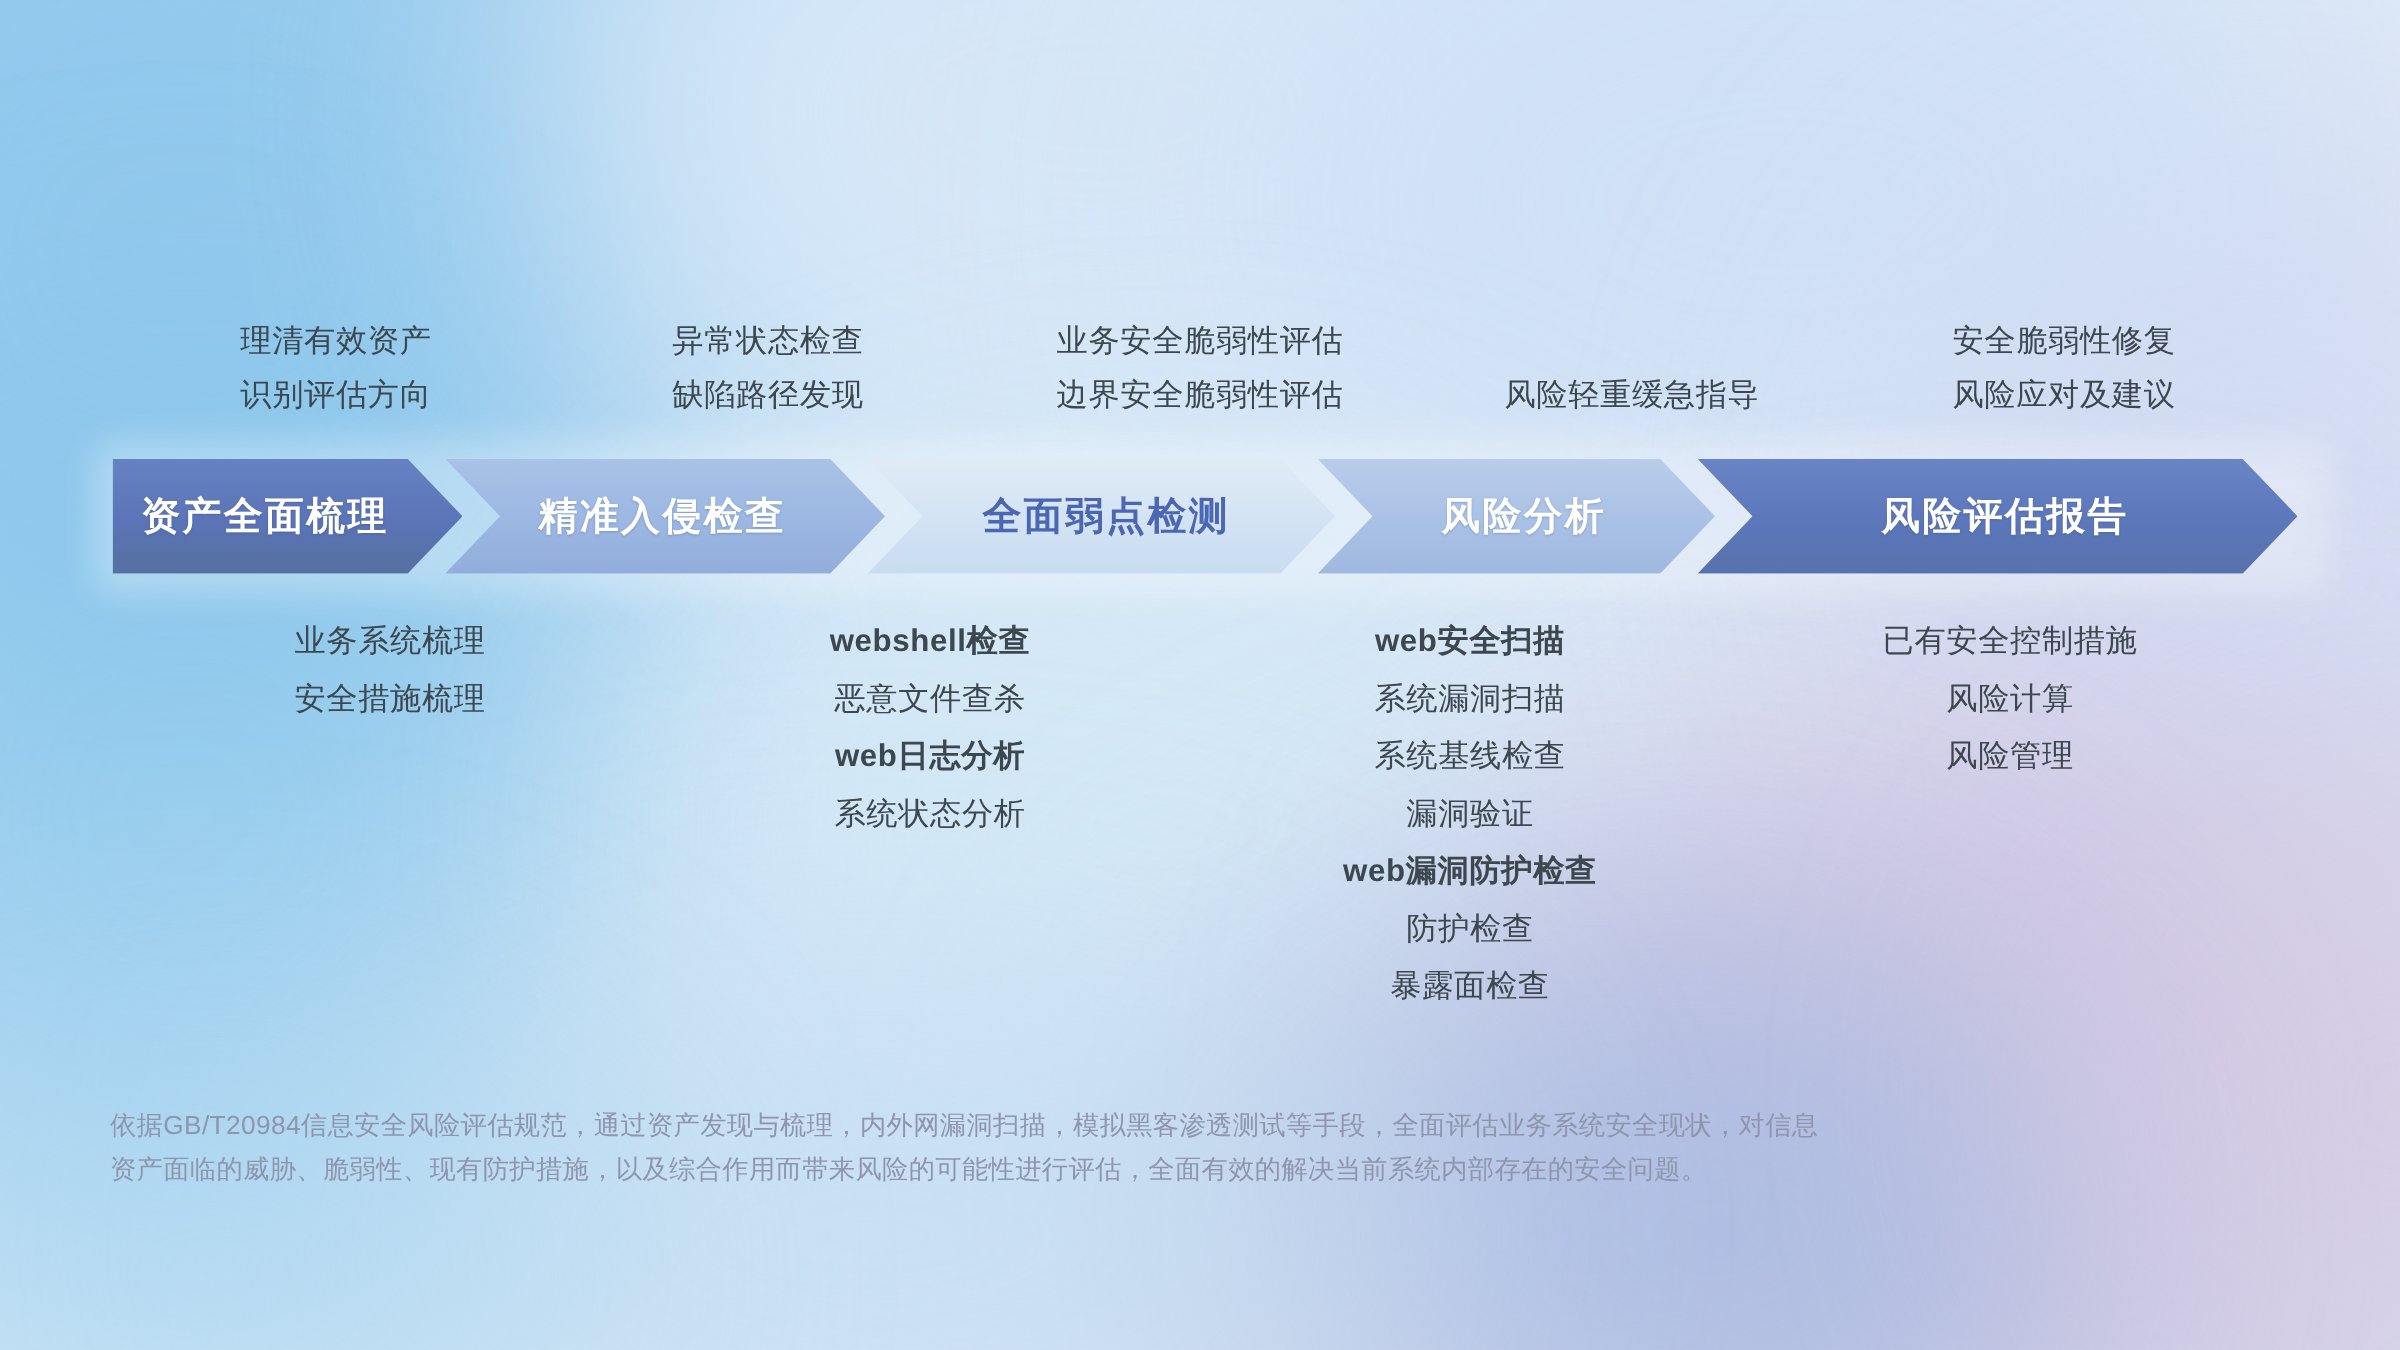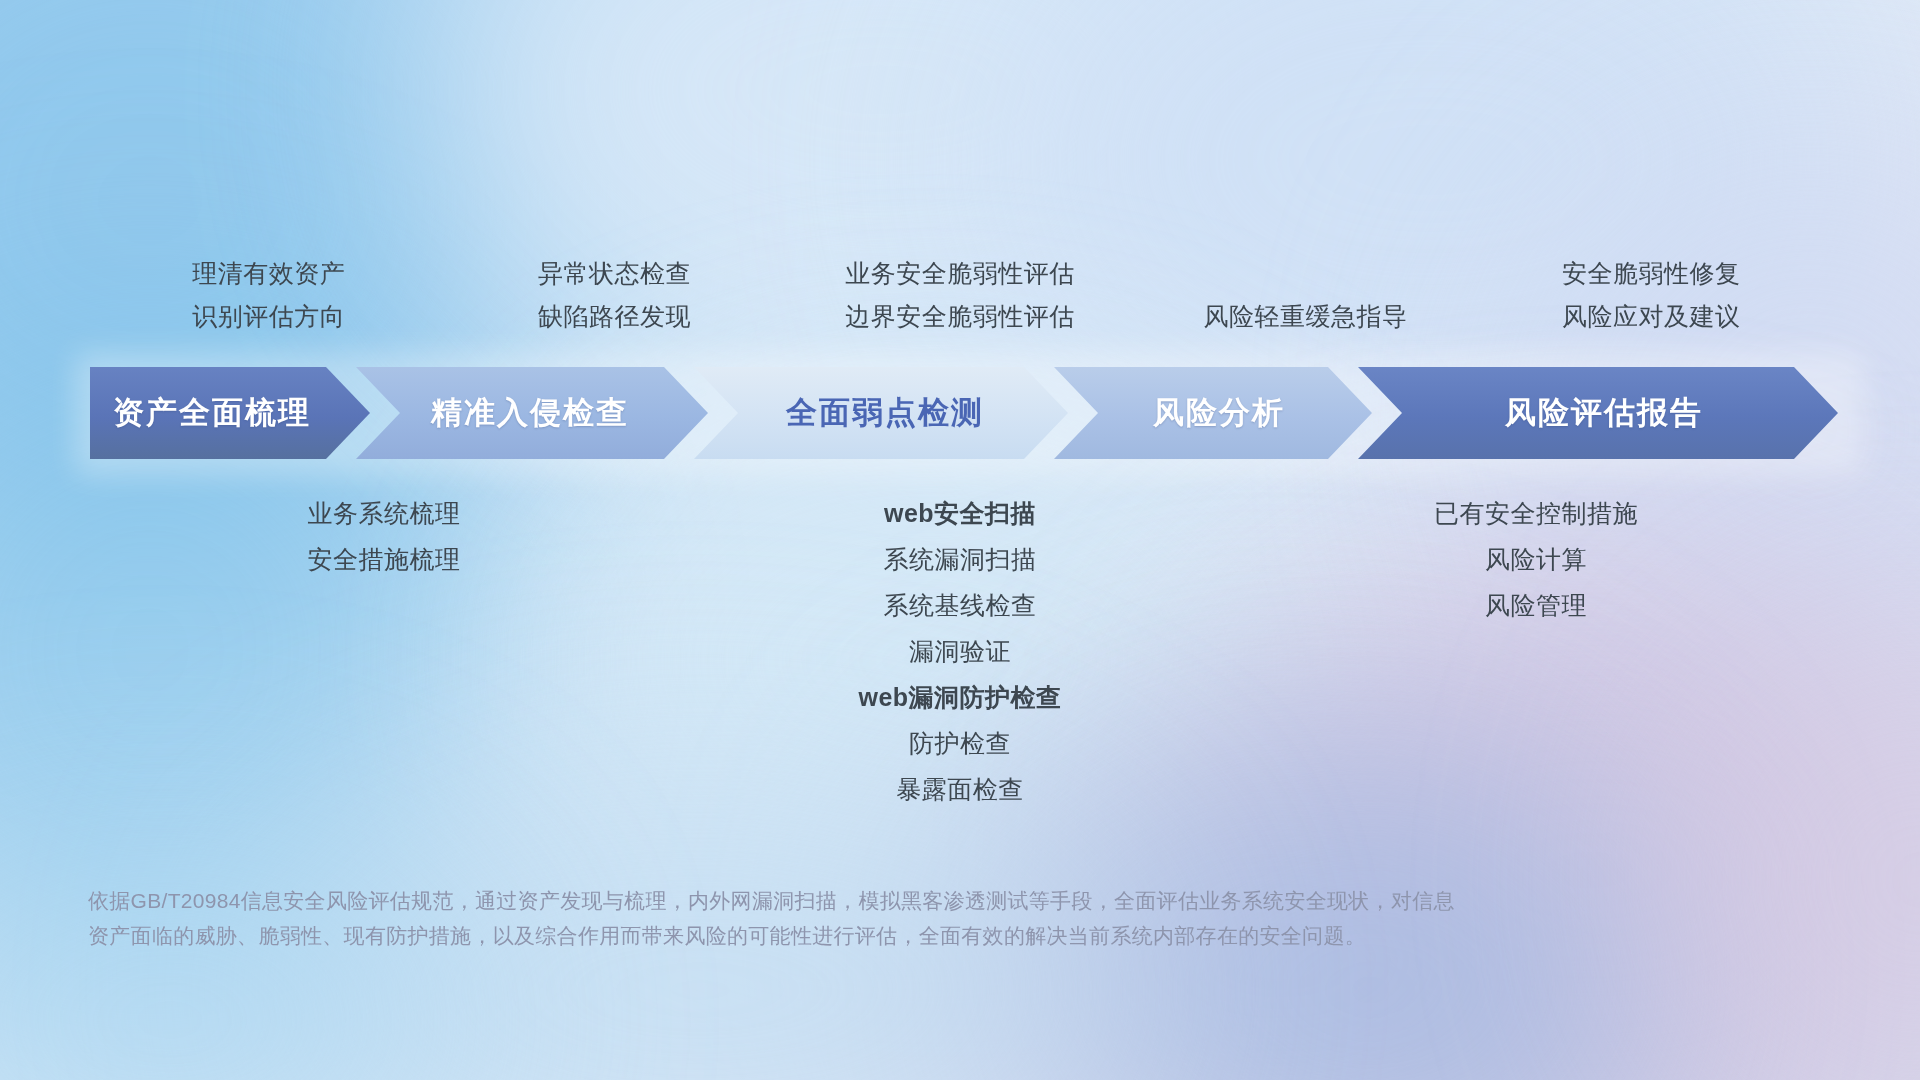--- a/index.html
+++ b/index.html
@@ -238,20 +238,26 @@
       </div>
     </div>
 
     <div class="list-row">
 
       <div class="list-col">
         <div class="list-item">业务系统梳理</div>
         <div class="list-item">安全措施梳理</div>
       </div>
 
+      <div class="list-col">
+        <div class="list-item strong-lead">webshell检查</div>
+        <div class="list-item">恶意文件查杀</div>
+        <div class="list-item strong-lead">web日志分析</div>
+        <div class="list-item">系统状态分析</div>
+      </div>
 
       <div class="list-col">
         <div class="list-item strong-lead">web安全扫描</div>
         <div class="list-item">系统漏洞扫描</div>
         <div class="list-item">系统基线检查</div>
         <div class="list-item">漏洞验证</div>
         <div class="list-item strong-lead">web漏洞防护检查</div>
         <div class="list-item">防护检查</div>
         <div class="list-item">暴露面检查</div>
       </div>

